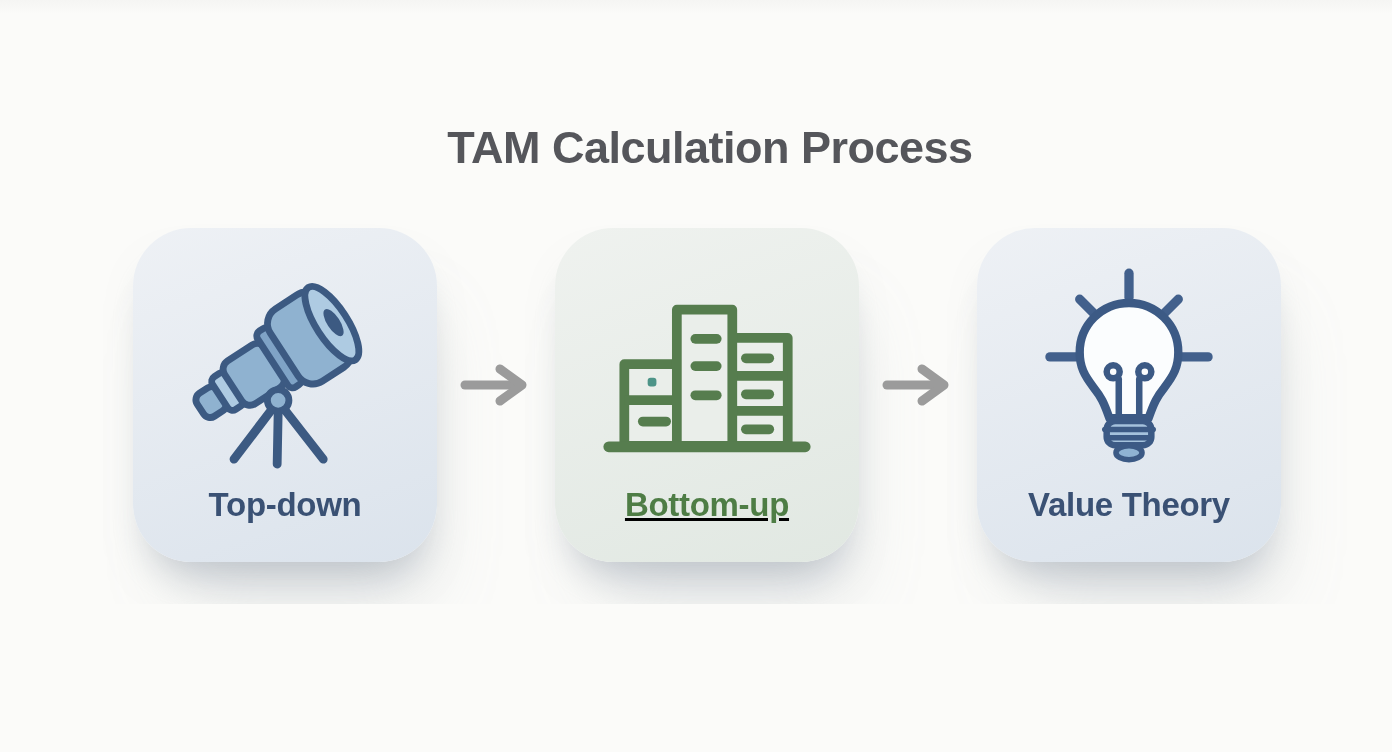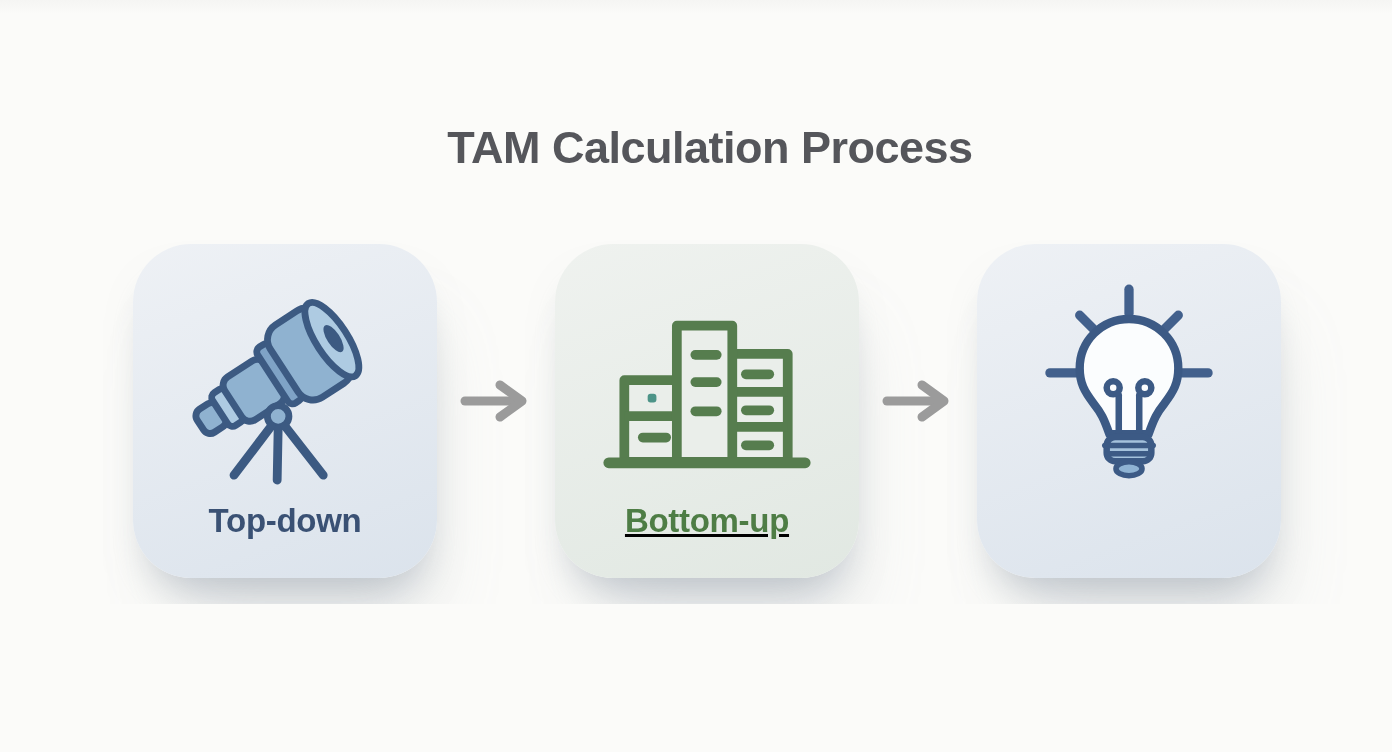--- a/index.html
+++ b/index.html
@@ -21,21 +21,21 @@
     transform:translateX(-50%);
     margin:0;
     white-space:nowrap;
     font-size:45px;
     font-weight:700;
     letter-spacing:-0.5px;
     color:#55565b;
   }
   .row{
     position:absolute;
-    top:244px;
+    top:228px;
     left:133px;
     width:1148px;
     height:334px;
     display:flex;
     justify-content:space-between;
     align-items:stretch;
   }
   .card{
     width:304px;
     height:334px;
@@ -180,16 +180,17 @@
           </g>
 
           <rect x="76" y="166" width="48" height="26" rx="9" fill="#a5c2dc" stroke="#3c5a85" stroke-width="7"></rect>
           <g stroke="#3c5a85" stroke-width="6" stroke-linecap="round">
             <line x1="74" y1="175" x2="126" y2="175"></line>
             <line x1="77" y1="184" x2="123" y2="184"></line>
           </g>
           <ellipse cx="100" cy="200" rx="14" ry="7.5" fill="#8fb3d3" stroke="#3c5a85" stroke-width="6"></ellipse>
         </svg>
       </div>
+      <div class="label label-navy">Value Theory</div>
     </div>
 
   </div>
 </div>
 
 </body></html>

